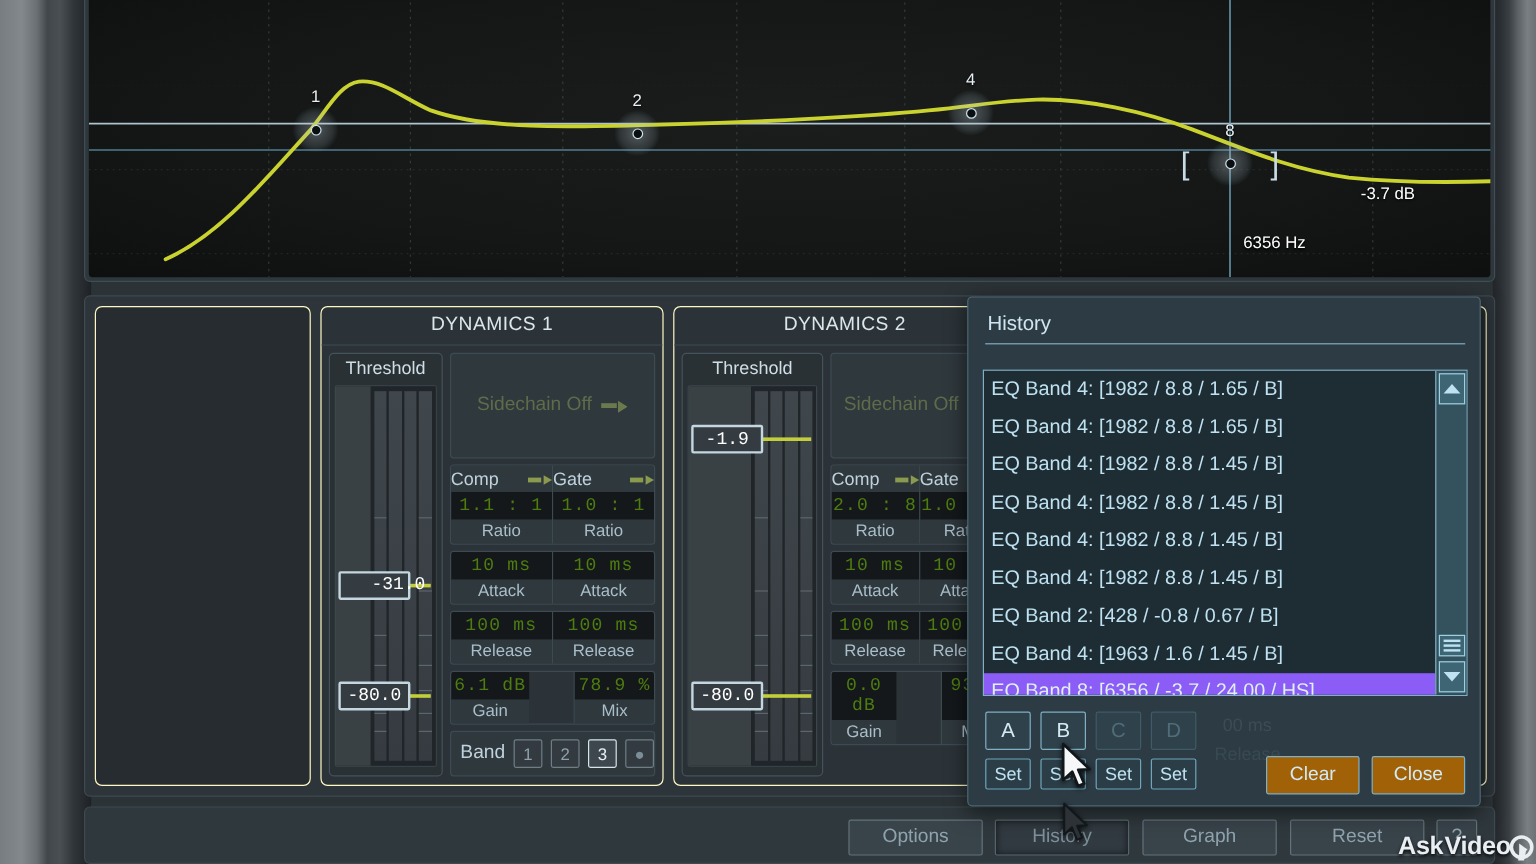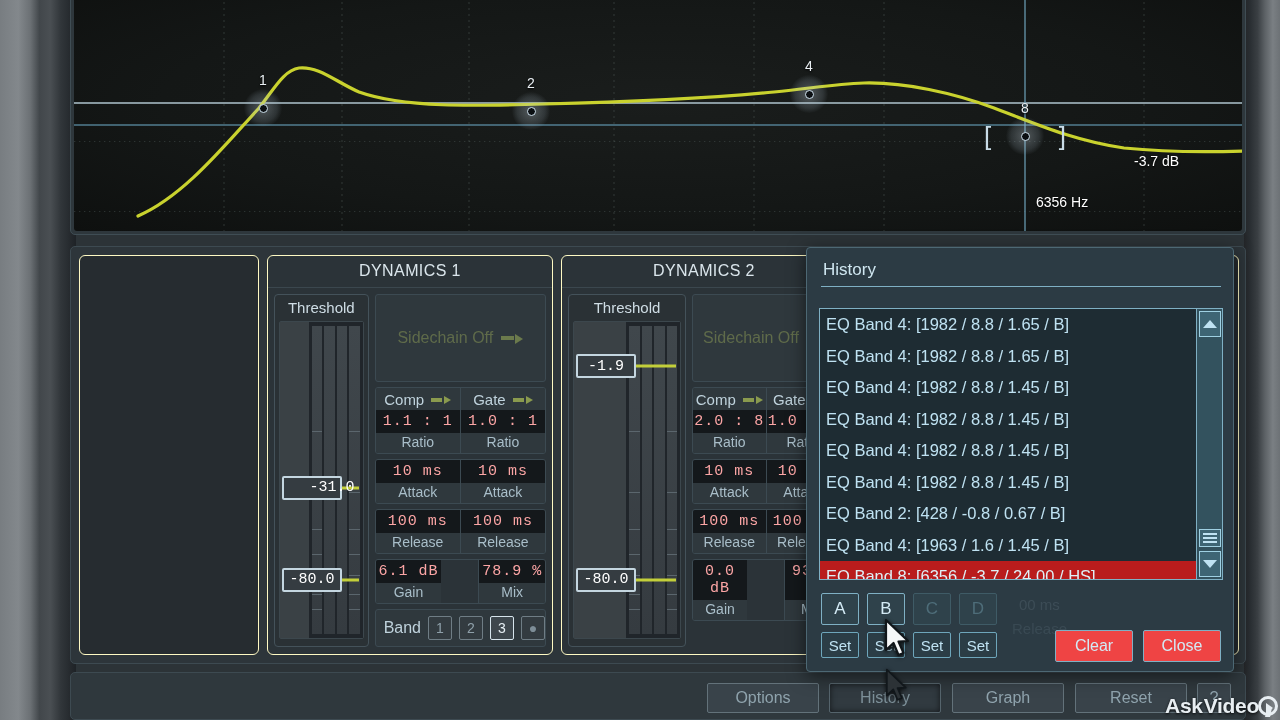--- a/index.html
+++ b/index.html
@@ -125,30 +125,30 @@
   .sc-arrow { width:22px; height:10px; position:relative; }
   .sc-arrow i { position:absolute; background:#6b7a4c; }
   .sc-arrow i.b { left:0; top:3px; width:13px; height:4px; }
   .sc-arrow i.h { right:0; top:1px; width:0; height:0; background:transparent;
     border-top:5px solid transparent; border-bottom:5px solid transparent; border-left:8px solid #6b7a4c; }
 
   .two-col { display:flex; border:1px solid #3c4a52; border-radius:3px; overflow:hidden; }
   .two-col > div { flex:1; }
   .two-col > div + div { border-left:1px solid #3c4a52; }
   .cg-head {
-    display:flex; align-items:center; justify-content:center; gap:7px;
+    display:flex; align-items:center; justify-content:space-between; gap:7px;
     color:#bfd2dc; font-size:15px; padding:3px 0 2px; background:#2f383d;
   }
   .cg-toggle { width:20px; height:8px; position:relative; }
   .cg-toggle i { position:absolute; background:#8a9a4e; }
   .cg-toggle i.b { left:0; top:2px; width:11px; height:4px; }
   .cg-toggle i.h { right:0; top:0; width:0; height:0; background:transparent;
     border-top:4px solid transparent; border-bottom:4px solid transparent; border-left:7px solid #8a9a4e; }
   .val-box {
-    background:#14181b; color:#fca5a5; font-size:15px; text-align:center;
+    background:#14181b; color:#4d7c0f; font-size:15px; text-align:center;
     padding:3px 0 3px; font-family:"Liberation Mono", monospace;
     letter-spacing: 1px;
   }
   .val-cap { text-align:center; color:#a9bec9; font-size:14px; padding:1px 0 3px; background:#2f383d; }
 
   .gm-row { display:flex; border:1px solid #3c4a52; border-radius:3px; overflow:hidden;gap:37px; }
   .gm-row > div { flex:1; }
   .gm-row > div + div { border-left:1px solid #3c4a52; }
 
   .band-row {
@@ -182,21 +182,21 @@
   .hlist {
     position:absolute; left:12px; top:60px; width:404px; height:272px;
     background:#1e2c33; border:1px solid #7fb0c4; overflow:hidden;
     display:flex;
   }
   .hlist-items { flex:1; }
   .hitem {
     height: 31.5px; line-height: 31.5px; padding-left: 6px;
     color:#bfe2f2; font-size:16.5px; white-space:nowrap;
   }
-  .hitem.sel { background:#b91c1c; color:#dff0f7; }
+  .hitem.sel { background:#8b5cf6; color:#dff0f7; }
   .hscroll {
     width: 26px; background:#33525e; border-left:1px solid #7fb0c4;
     position:relative;
   }
   .hs-btn {
     position:absolute; left:2px; width:22px; height:26px;
     border:1px solid #9fd0e2; background:#3e6574;
     display:flex; align-items:center; justify-content:center;
   }
   .hs-btn.up { top:2px; }
@@ -220,21 +220,21 @@
   .set-row { position:absolute; left:14px; top:384px; display:flex; gap:8px; }
   .setbtn {
     width:38px; height:26px; border:1px solid #6ea6bb; border-radius:2px;
     display:flex; align-items:center; justify-content:center;
     color:#bfe2f2; font-size:15px; background:#2b3d46;
   }
   .cc-row { position:absolute; right:12px; top:382px; display:flex; gap:10px; }
   .ccbtn {
     width:78px; height:32px; border:1px solid #7fb0c4; border-radius:2px;
     display:flex; align-items:center; justify-content:center;
-    color:#d3eaf5; font-size:16px; background:#ef4444;
+    color:#d3eaf5; font-size:16px; background:#a16207;
   }
   .ghost-ms {
     position:absolute; left:212px; top:348px; color: rgba(160,185,200,.14); font-size:15px;
   }
   .ghost-rel {
     position:absolute; left:205px; top:372px; color: rgba(160,185,200,.12); font-size:15px;
   }
 
   
   .toolbar {

